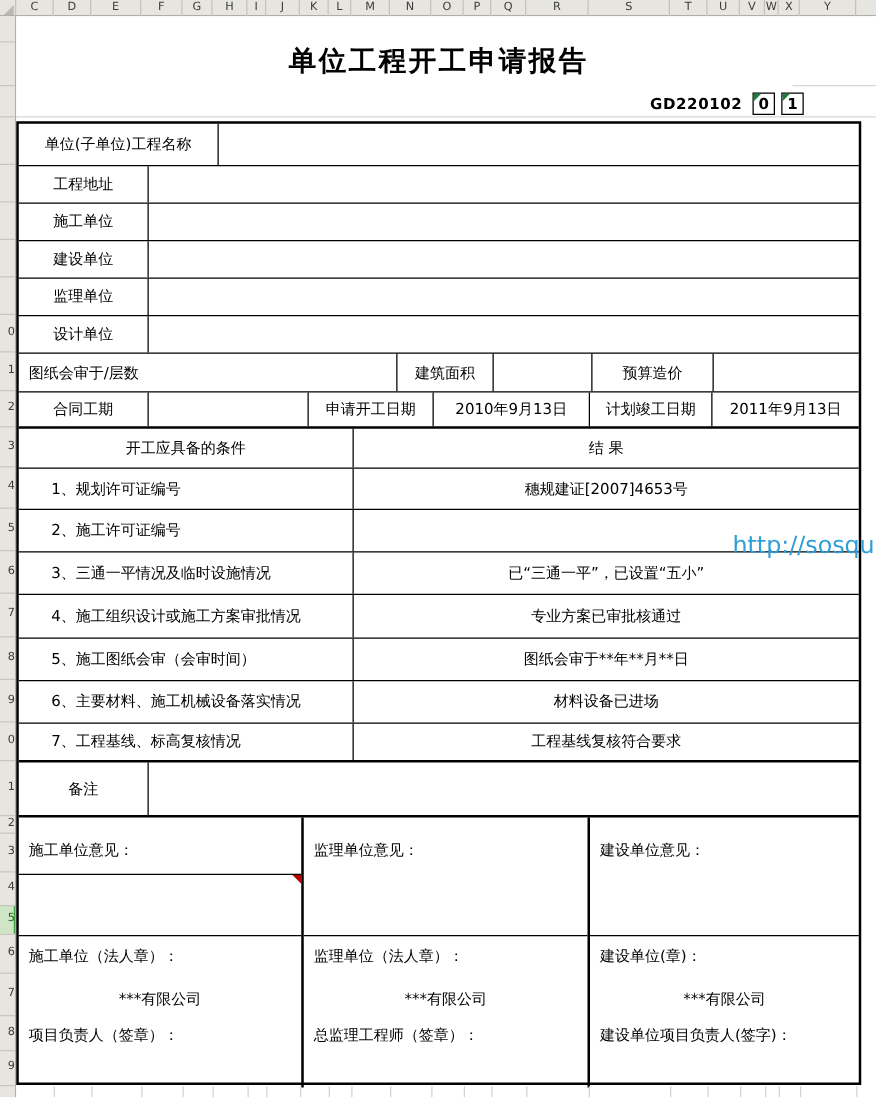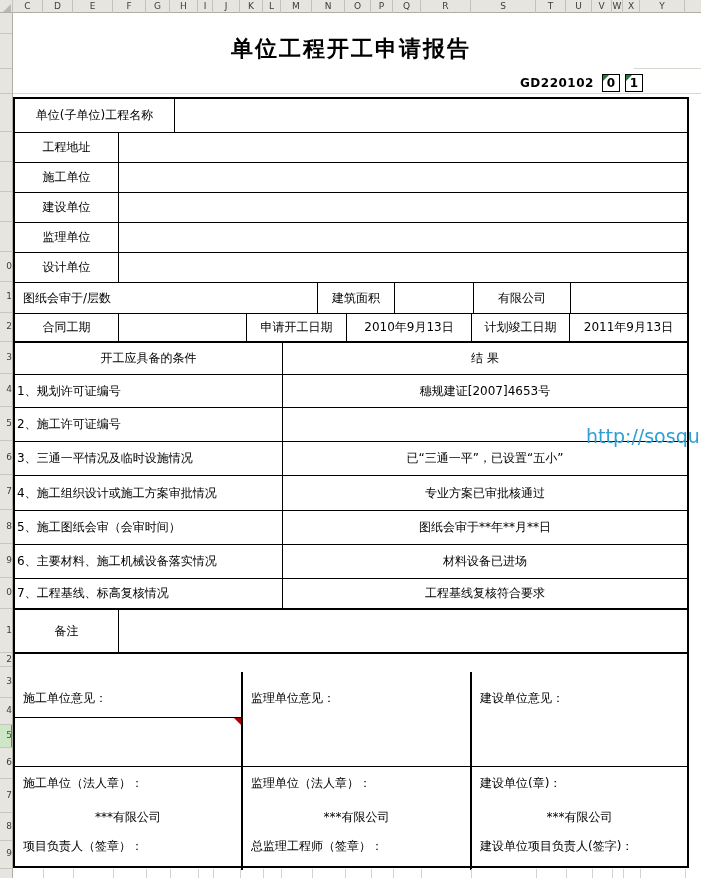--- a/index.html
+++ b/index.html
@@ -39,26 +39,26 @@
     border-top:6px solid #1f7a3c; border-right:6px solid transparent; }
   
   .formtable { position:absolute; left:13px; top:97px; width:676px; height:771px;
     border:2px solid #000; font-size:12px; }
   .r { display:flex; border-bottom:1px solid #000; }
   .r.bb2 { border-bottom:2px solid #000; }
   .r.nb { border-bottom:none; }
   .c { position:relative; border-right:1px solid #000; display:flex;
     align-items:center; justify-content:center; overflow:hidden; }
   .c.nr { border-right:none; }
-  .c.left { justify-content:flex-start; padding-left:2px; }
+  .c.left { justify-content:flex-start; padding-left:26px; }
   .c.grow { flex:1; }
   .greentri { position:absolute; left:0; top:0; width:0; height:0;
     border-top:7px solid #1f7a3c; border-right:7px solid transparent; }
   
-  .opcol { position:relative; border-right:2px solid #000;margin-top:18px; }
+  .opcol { position:relative; border-right:2px solid #000; }
   .opcol.nr { border-right:none; }
   .op-top { position:relative; height:95px; border-bottom:1px solid #000; }
   .op-label { position:absolute; left:8px; top:18px; font-size:12px; }
   .op-hairline { position:absolute; left:0; right:0; top:45px; height:1px; background:#000; }
   .op-redtri { position:absolute; right:0; top:46px; width:0; height:0;
     border-top:7px solid #b30000; border-left:7px solid transparent; }
   .op-seal { position:relative; height:120px; }
   .seal-label { position:absolute; left:8px; top:8px; }
   .company { position:absolute; left:0; top:42px; width:100%; text-align:center; }
   .signer-label { position:absolute; left:8px; top:71px; }
@@ -191,21 +191,21 @@
     <div class="r" style="height:30px;">
       <div class="c" style="width:104px;">设计单位</div>
       <div class="c grow nr"></div>
     </div>
 
     <div class="r" style="height:31px;">
       <div class="c nr" style="width:104px; border-right:none;">图纸会审于/层数</div>
       <div class="c" style="width:199px;"></div>
       <div class="c" style="width:77px;">建筑面积</div>
       <div class="c" style="width:79px;"></div>
-      <div class="c" style="width:97px;">有限公司</div>
+      <div class="c" style="width:97px;">预算造价</div>
       <div class="c grow nr"></div>
     </div>
 
     <div class="r bb2" style="height:29px;">
       <div class="c" style="width:104px;">合同工期</div>
       <div class="c" style="width:128px;"></div>
       <div class="c" style="width:100px;">申请开工日期</div>
       <div class="c" style="width:125px;">2010年9月13日</div>
       <div class="c" style="width:98px;">计划竣工日期</div>
       <div class="c grow nr">2011年9月13日</div>

